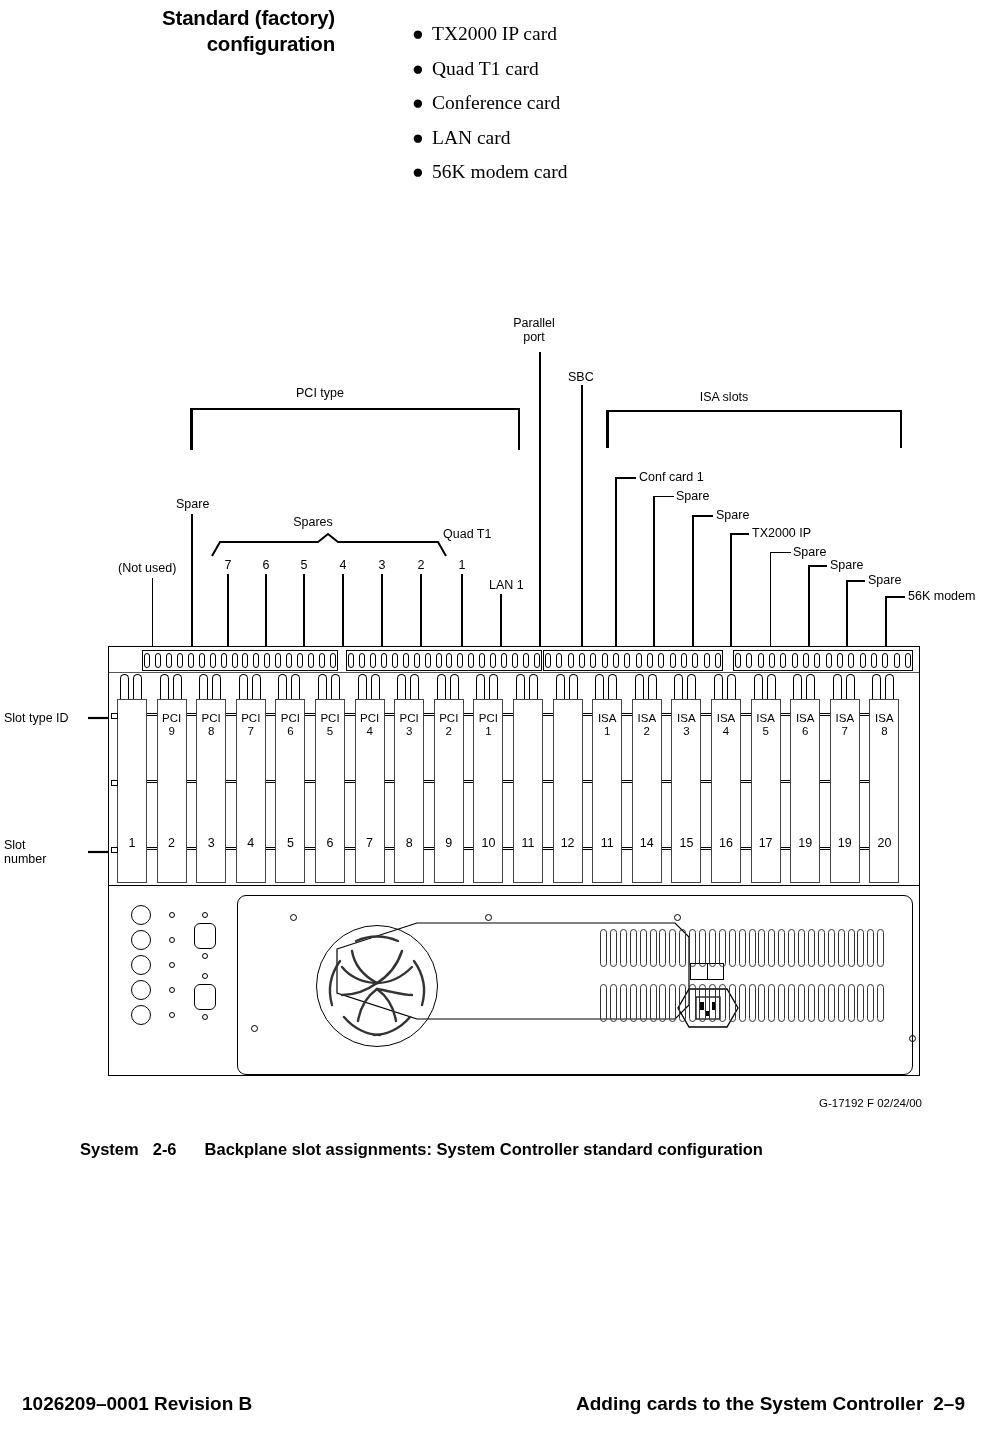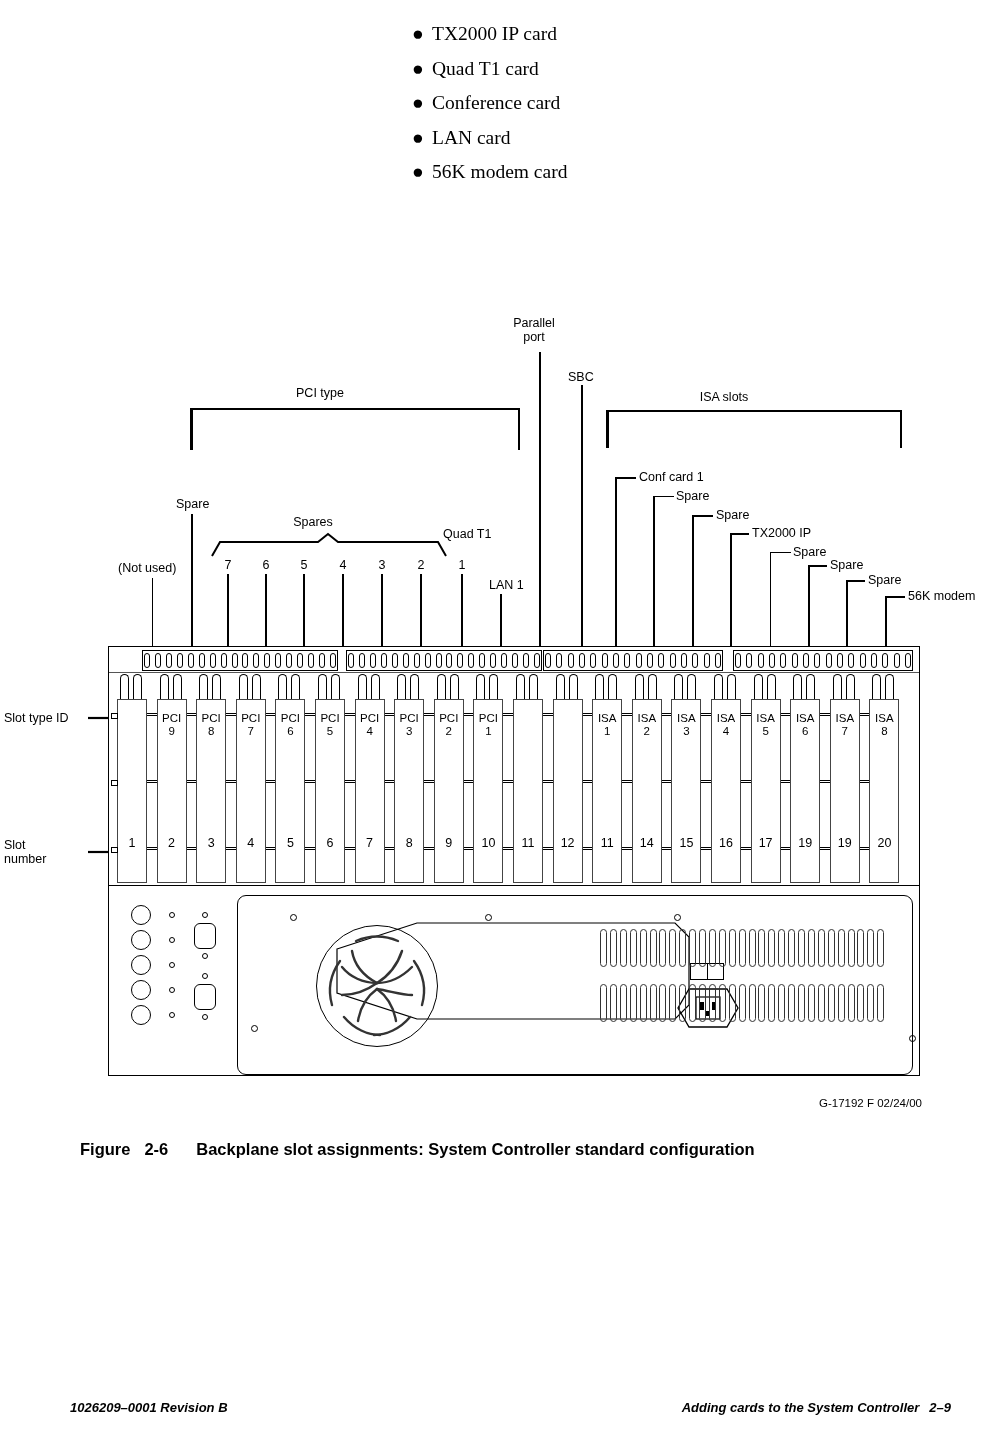--- a/index.html
+++ b/index.html
@@ -236,33 +236,33 @@
     font-size: 16.5px;
     white-space: nowrap;
   }
   .caption .gap { display: inline-block; width: 14px; }
 
   
   .footer-left, .footer-right {
     position: absolute;
     bottom: 17px;
     font-family: "Liberation Sans", sans-serif;
-    font-style: italic;
     font-weight: bold;
-    font-size: 13px;
-    margin-left: 48px;
+    font-size: 19px;
   }
   .footer-left { left: 22px; }
-  .footer-right { right: 36px; }
+  .footer-right { right: 22px; }
   .footer-right .gap { display: inline-block; width: 10px; }
 </style>
 </head>
 <body>
 
 <div class="heading">
+  <div>Standard (factory)</div>
+  <div>configuration</div>
 </div>
 
 <div class="body-col">
   <ul class="bullets">
     <li><span class="dot">●</span><span>TX2000 IP card</span></li>
     <li><span class="dot">●</span><span>Quad T1 card</span></li>
     <li><span class="dot">●</span><span>Conference card</span></li>
     <li><span class="dot">●</span><span>LAN card</span></li>
     <li><span class="dot">●</span><span>56K modem card</span></li>
   </ul>
@@ -760,19 +760,19 @@
         <div class="vent-slot" style="left: 748.4px; top: 337px; height: 38px;"></div>
         <div class="vent-slot" style="left: 758.3px; top: 337px; height: 38px;"></div>
         <div class="vent-slot" style="left: 768.2px; top: 337px; height: 38px;"></div>
       </div>
   </div>
 
   <div class="fig-id" style="left:819px; top:1097px;">G-17192 F 02/24/00</div>
 </div>
 
 <div class="caption">
-  <span>Figure</span><span class="gap"></span><span>2-6</span><span class="gap"></span><span class="gap"></span><span>Backplane slot assignments: System Controller standard configuration</span>
+  <span>System</span><span class="gap"></span><span>2-6</span><span class="gap"></span><span class="gap"></span><span>Backplane slot assignments: System Controller standard configuration</span>
 </div>
 
 <div class="footer-left">1026209–0001  Revision B</div>
 <div class="footer-right">
   <span>Adding cards to the System Controller</span><span class="gap"></span><span>2–9</span>
 </div>
 
 </body></html>

